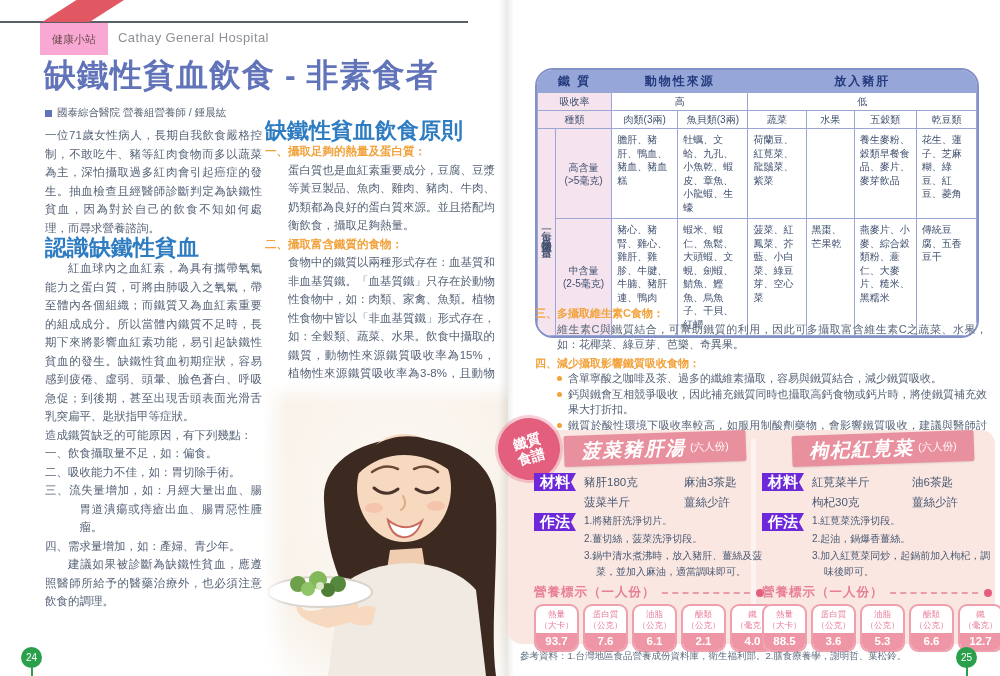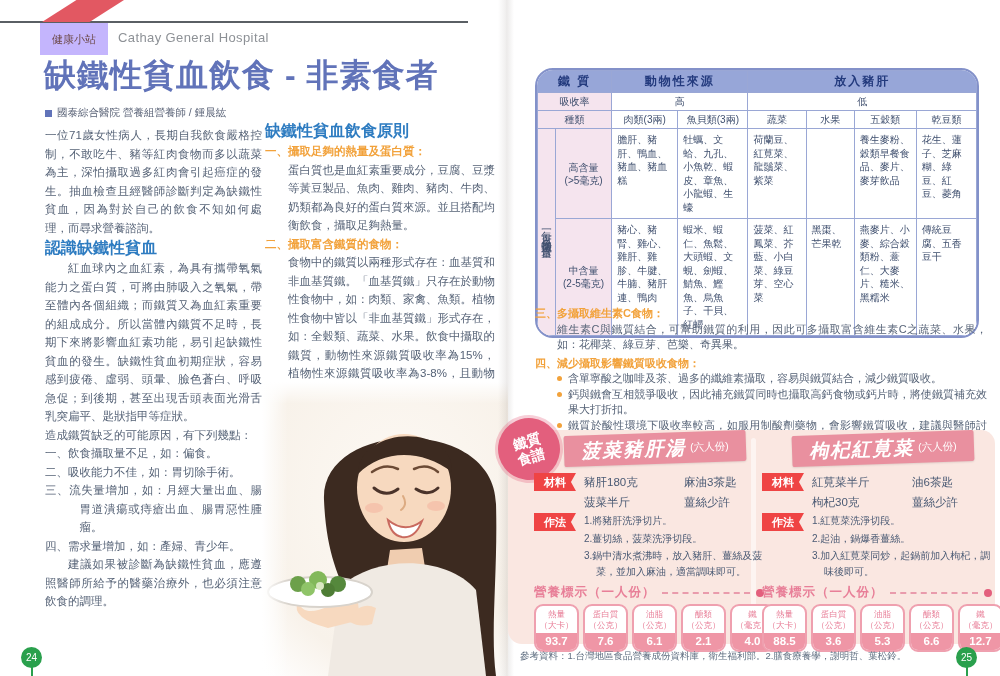--- a/index.html
+++ b/index.html
@@ -4,34 +4,34 @@
 <style>
   html,body{margin:0;padding:0;background:#fff;}
   #spread{position:relative;width:1000px;height:676px;background:#ffffff;overflow:hidden;
           font-family:"Liberation Sans","DejaVu Sans",sans-serif;color:#566377;}
   .abs{position:absolute;}
 
   
   .topline{left:0;top:21px;width:468px;height:2px;background:#5a5f64;}
   .redshape{left:42px;top:0;width:82px;height:22px;background:#e25862;
             clip-path:polygon(42% 0,100% 0,58% 100%,0 100%);}
-  .pinkbox{left:40px;top:23px;width:68px;height:32px;background:#c4b5fd;display:flex;
+  .pinkbox{left:40px;top:23px;width:68px;height:32px;background:#f9a8d4;display:flex;
            align-items:center;justify-content:center;font-size:11px;color:#6d4a4a;}
   .orgname{left:118px;top:30px;font-size:13px;color:#8d9196;letter-spacing:.4px;}
 
   
   .title{left:44px;top:54px;font-size:32px;font-weight:bold;color:#6173b9;letter-spacing:1px;}
   .byline{left:45px;top:106px;font-size:10.5px;color:#5a6377;display:flex;align-items:center;gap:5px;}
   .byline .sq{width:7px;height:7px;background:#6173b9;display:inline-block;flex:none;}
 
   
   .col{position:absolute;text-align:justify;font-size:11.5px;line-height:18.5px;}
   .col1{left:45px;top:126px;width:217px;}
   .col2{left:265px;top:120px;width:230px;}
-  .sec{font-size:16px;font-weight:bold;color:#2e7cc1;margin:0;text-align:left;line-height:22px;}
+  .sec{font-size:22px;font-weight:bold;color:#2e7cc1;margin:0;text-align:left;line-height:22px;}
   .col p{margin:0;}
   .ind{text-indent:2em;}
   .mt10{margin-top:10px;} .mt16{margin-top:16px;} .mt6{margin-top:6px;}
   .causes div{padding-left:3em;text-indent:-3em;}
   .ptitle{color:#f2a23b;font-weight:bold;text-align:left;}
   .pbody{padding-left:2em;}
 
   
   .photo{left:262px;top:382px;width:246px;height:294px;}
 
@@ -63,21 +63,21 @@
          transform:rotate(-16deg);display:flex;flex-direction:column;align-items:center;justify-content:center;
          color:#fff;font-weight:bold;font-size:14px;line-height:16px;box-shadow:0 0 0 3px rgba(227,95,125,.30);}
   .recipe{position:absolute;top:0;width:230px;}
   .r1{left:26px;} .r2{left:254px;}
   .banner{margin:3px 0 0 30px;width:182px;height:31px;background:#e9909f;transform:rotate(-2deg);border-radius:2px;
           display:flex;align-items:center;justify-content:center;gap:4px;color:#fff;box-shadow:0 1px 2px rgba(0,0,0,.10);}
   .banner .rt{font-size:19px;font-weight:bold;font-style:italic;letter-spacing:2px;}
   .banner .sv{font-size:10.5px;}
   .row-mat{display:flex;gap:8px;margin-top:9px;}
   .row-steps{display:flex;gap:8px;margin-top:2px;}
-  .tag{flex:none;width:42px;height:18px;background:#ef4444;color:#fff;font-size:11px;font-weight:bold;
+  .tag{flex:none;width:42px;height:18px;background:#6d28d9;color:#fff;font-size:15px;font-weight:bold;
        display:flex;align-items:center;justify-content:center;clip-path:polygon(0 0,100% 0,88% 50%,100% 100%,0 100%);}
   .mats{display:grid;grid-template-columns:96px 84px;column-gap:4px;row-gap:2px;font-size:11.5px;color:#4a5a74;line-height:18px;}
   .steps{font-size:10px;color:#4a5a74;line-height:15.5px;width:184px;}
   .steps div{padding-left:12px;text-indent:-12px;margin-bottom:2px;}
   .nut-head{display:flex;align-items:center;gap:6px;margin-top:3px;}
   .nut-title{font-size:12.5px;font-weight:bold;color:#e87f98;letter-spacing:1px;}
   .nut-line{flex:1;border-top:2px dashed #e99bac;}
   .nut-dot{width:8px;height:8px;border-radius:50%;background:#e35f7d;flex:none;}
   .pills{display:flex;gap:4px;margin-top:3px;}
   .pill{width:41px;border:2px solid #efa0af;border-radius:9px;overflow:hidden;background:#fff;text-align:center;flex:none;}

